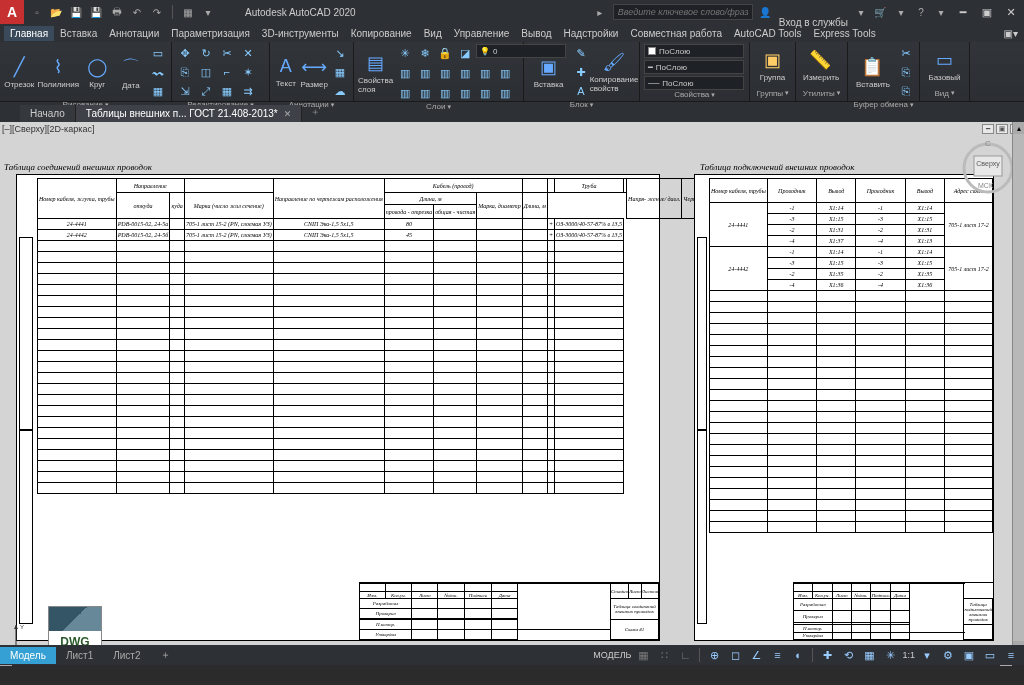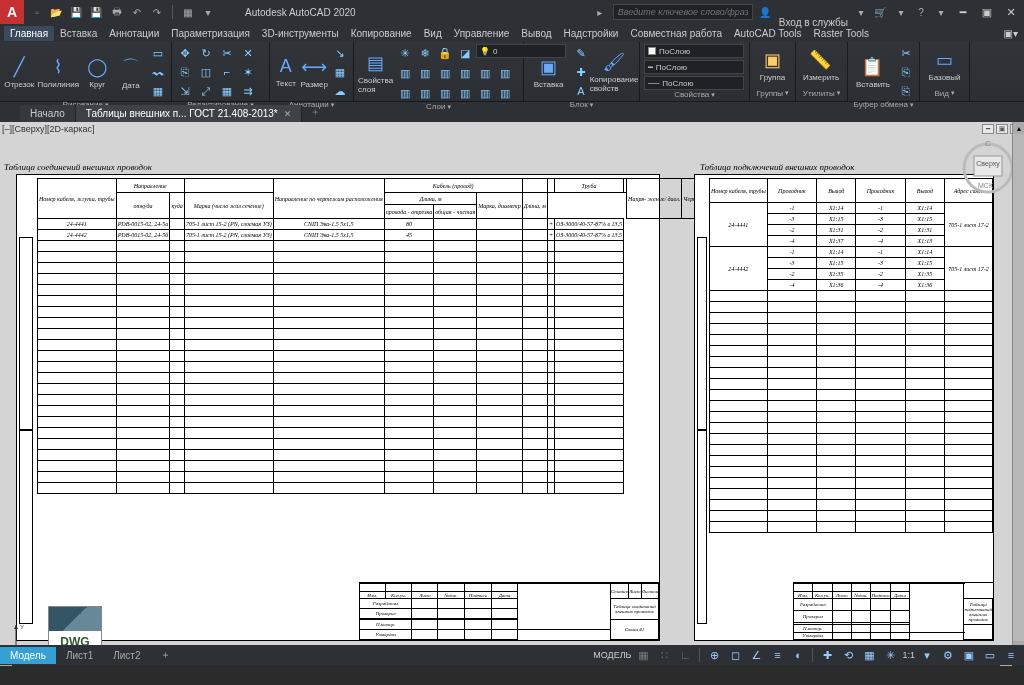--- a/index.html
+++ b/index.html
@@ -144,21 +144,21 @@
   <span class="menu-item">Аннотации</span>
   <span class="menu-item">Параметризация</span>
   <span class="menu-item">3D-инструменты</span>
   <span class="menu-item">Копирование</span>
   <span class="menu-item">Вид</span>
   <span class="menu-item">Управление</span>
   <span class="menu-item">Вывод</span>
   <span class="menu-item">Надстройки</span>
   <span class="menu-item">Совместная работа</span>
   <span class="menu-item">AutoCAD Tools</span>
-  <span class="menu-item">Raster Tools</span>
+  <span class="menu-item">Express Tools</span>
   <span class="menu-item" style="margin-left:auto;">▣▾</span>
 </div>
 
 <div class="ribbon">
   <div class="ribbon-panel" style="width:172px;">
     <div class="ribbon-row">
       <div class="rb-big">
           <span class="ic">╱</span>
           <span>Отрезок</span>
         </div>

